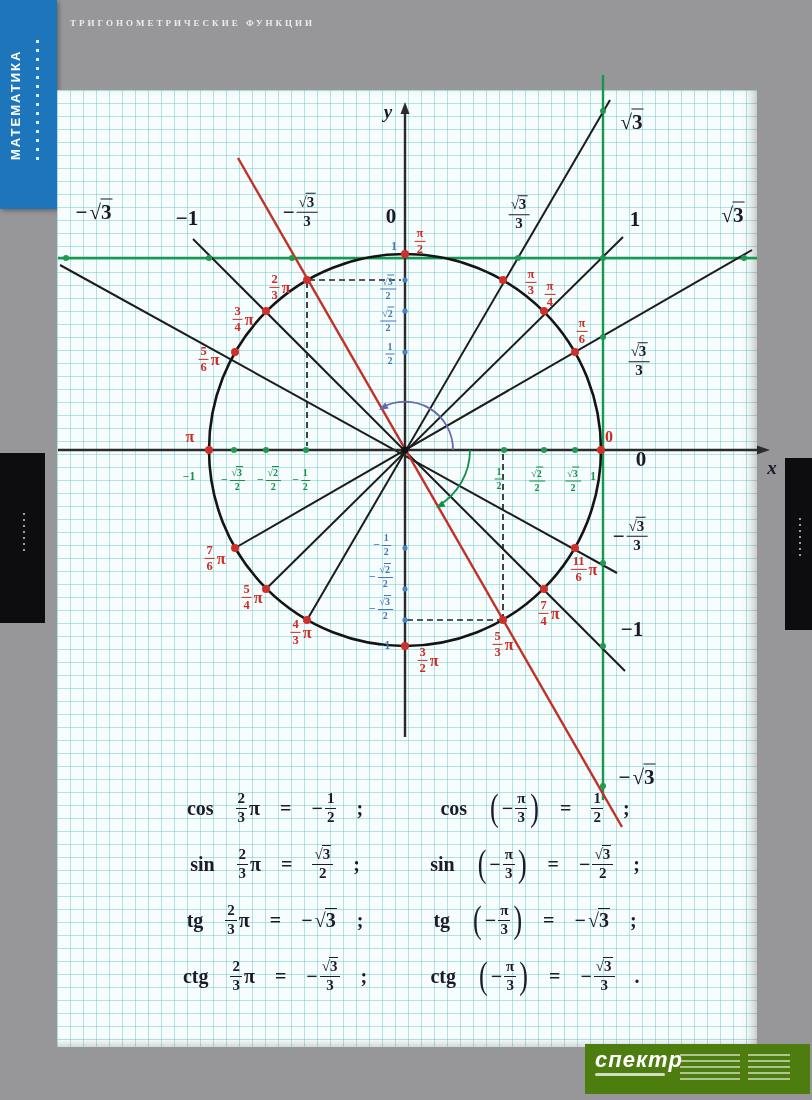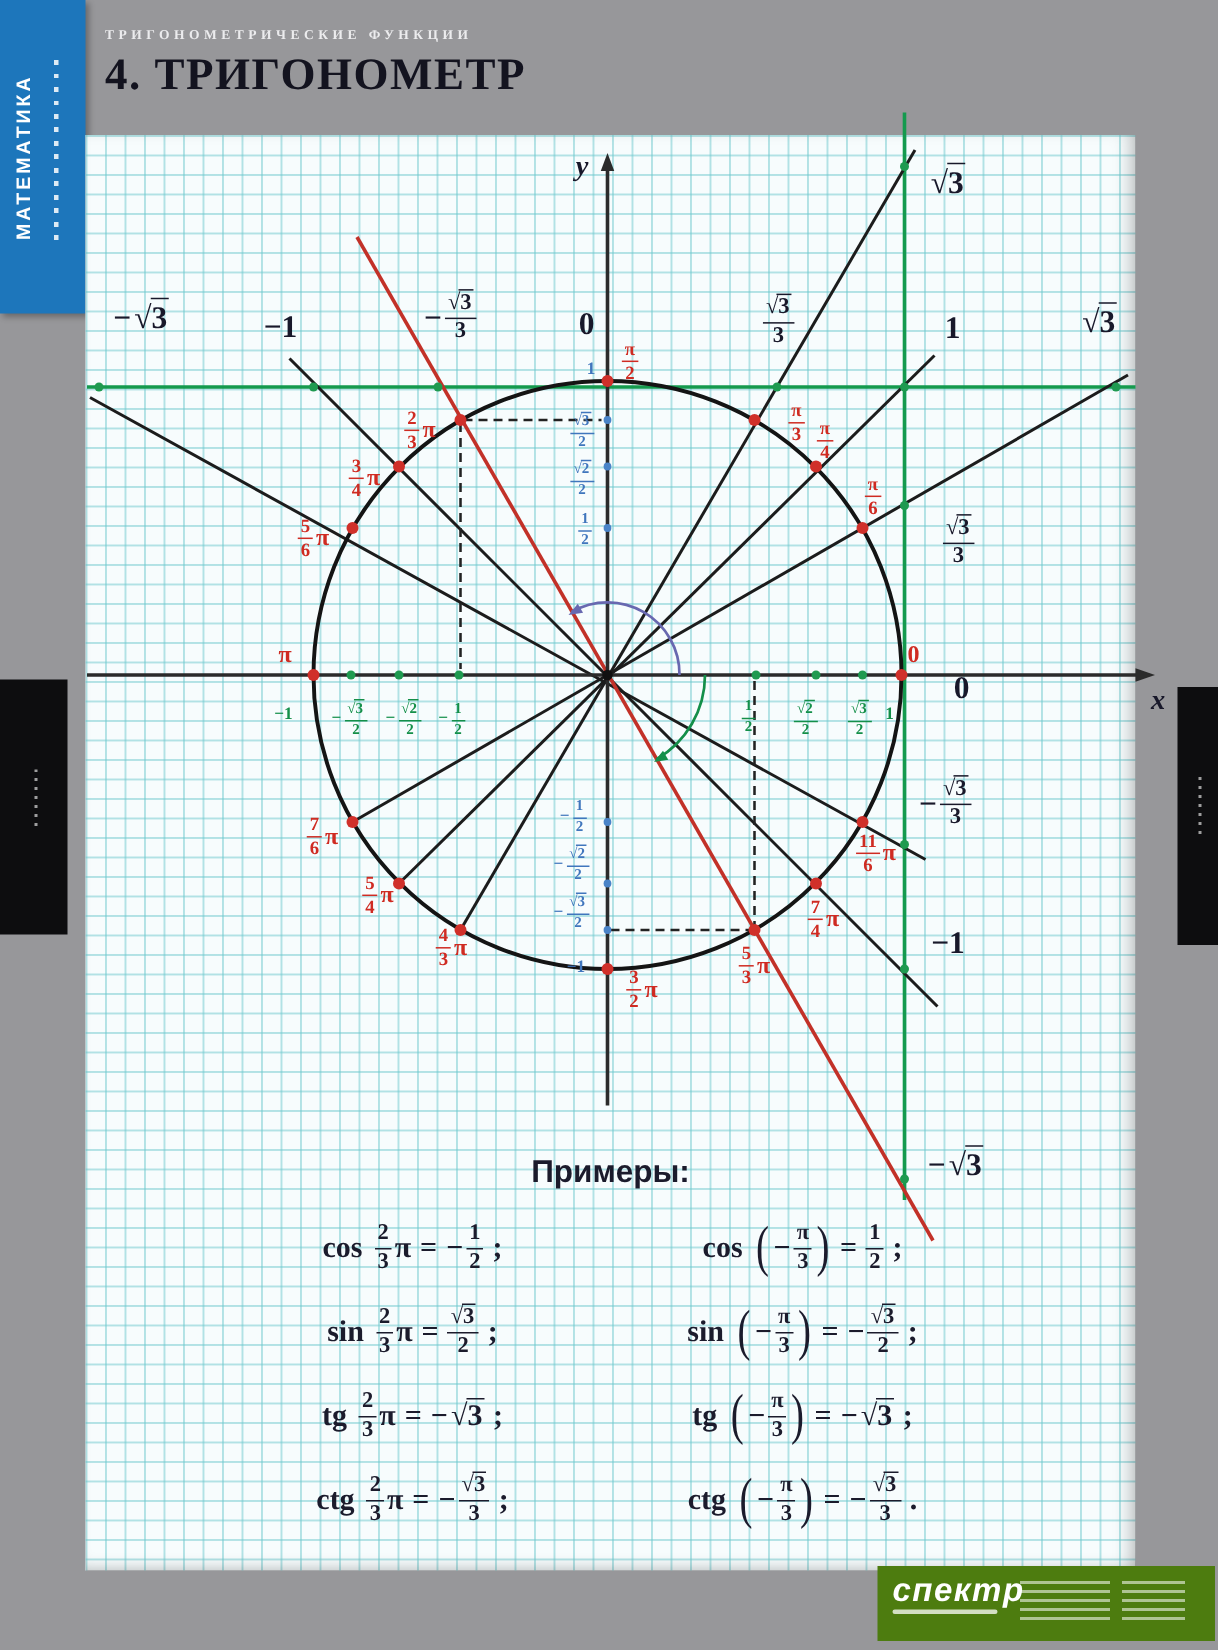--- a/index.html
+++ b/index.html
@@ -48,41 +48,40 @@
   .vin{border-top:1.5px solid currentColor;padding:0 1px;}
   .rad{margin-right:-1px;}
   .paren{display:inline-block;transform:scaleY(1.45);font-size:1.3em;font-weight:400;margin:0 1px;}
   
   .examples{position:absolute;left:57px;top:770px;width:700px;color:#1b1b2c;}
   .examples-heading{text-align:center;font-size:21px;font-weight:700;font-family:"Liberation Sans",sans-serif;}
   .examples-cols{position:relative;margin-top:10px;height:240px;
                  font-family:"Liberation Serif",serif;font-size:20px;font-weight:700;}
   .ex-col{position:absolute;top:0;width:316px;display:flex;flex-direction:column;}
   .ex-col.lft{left:60px;} .ex-col.rgt{left:320px;}
-  .ex-row{height:56px;display:flex;align-items:center;justify-content:center;gap:6px;}
+  .ex-row{height:56px;display:flex;align-items:center;justify-content:center;gap:20px;}
   .ex-row .frac{font-size:15px;}
   .ex-row .fn{margin-right:2px;}
   
   .banner{position:absolute;left:585px;top:1044px;width:225px;height:50px;background:#4d7c0f;}
   .logo-word{position:absolute;left:10px;top:3px;color:#fff;font-weight:700;font-style:italic;
              font-size:22px;letter-spacing:1px;font-family:"Liberation Sans",sans-serif;}
   .logo-swoosh{position:absolute;left:10px;top:29px;width:70px;height:3px;background:rgba(255,255,255,.75);
                border-radius:2px;}
   .banner .fine{position:absolute;top:10px;width:60px;height:26px;
                 background:repeating-linear-gradient(to bottom,rgba(255,255,255,.55) 0 2px,transparent 2px 6px);}
   .fine.f1{left:95px;} .fine.f2{left:163px;width:42px;}
 </style>
 </head>
 <body>
 
 <div class="page">
 
   <div class="header">
     <div class="subtitle">ТРИГОНОМЕТРИЧЕСКИЕ ФУНКЦИИ</div>
-    <div class="title">4. ТРИГОНОМЕТР</div>
   </div>
 
   <div class="side-tab">
     <div class="side-tab-text">МАТЕМАТИКА</div>
     <div class="side-tab-dots"></div>
   </div>
 
   <div class="paper"></div>
 
   <svg class="diagram" width="812" height="1100" viewBox="0 0 812 1100">
@@ -419,21 +418,20 @@
       <div class="dl c-ink s-lg" style="left: 637px; top: 777px;"><span class="math">
           <span class="sign">−</span>
           <span class="txt"><span class="rad">√</span><span class="vin">3</span></span>
         </span></div>
       <div class="dl c-ink s-lg" style="left: 641px; top: 459px;"><span class="math">
           <span class="txt">0</span>
         </span></div>
     </div>
 
   <div class="examples">
-    <div class="examples-heading">Примеры:</div>
     <div class="examples-cols">
       <div class="ex-col lft" id="ex-left">
           <div class="ex-row">
             <span class="fn">cos</span>
             <span class="math">
               <span class="frac">
                 <span class="num">2</span>
                 <span class="den">3</span>
               </span>
               <span class="sfx">π</span>

